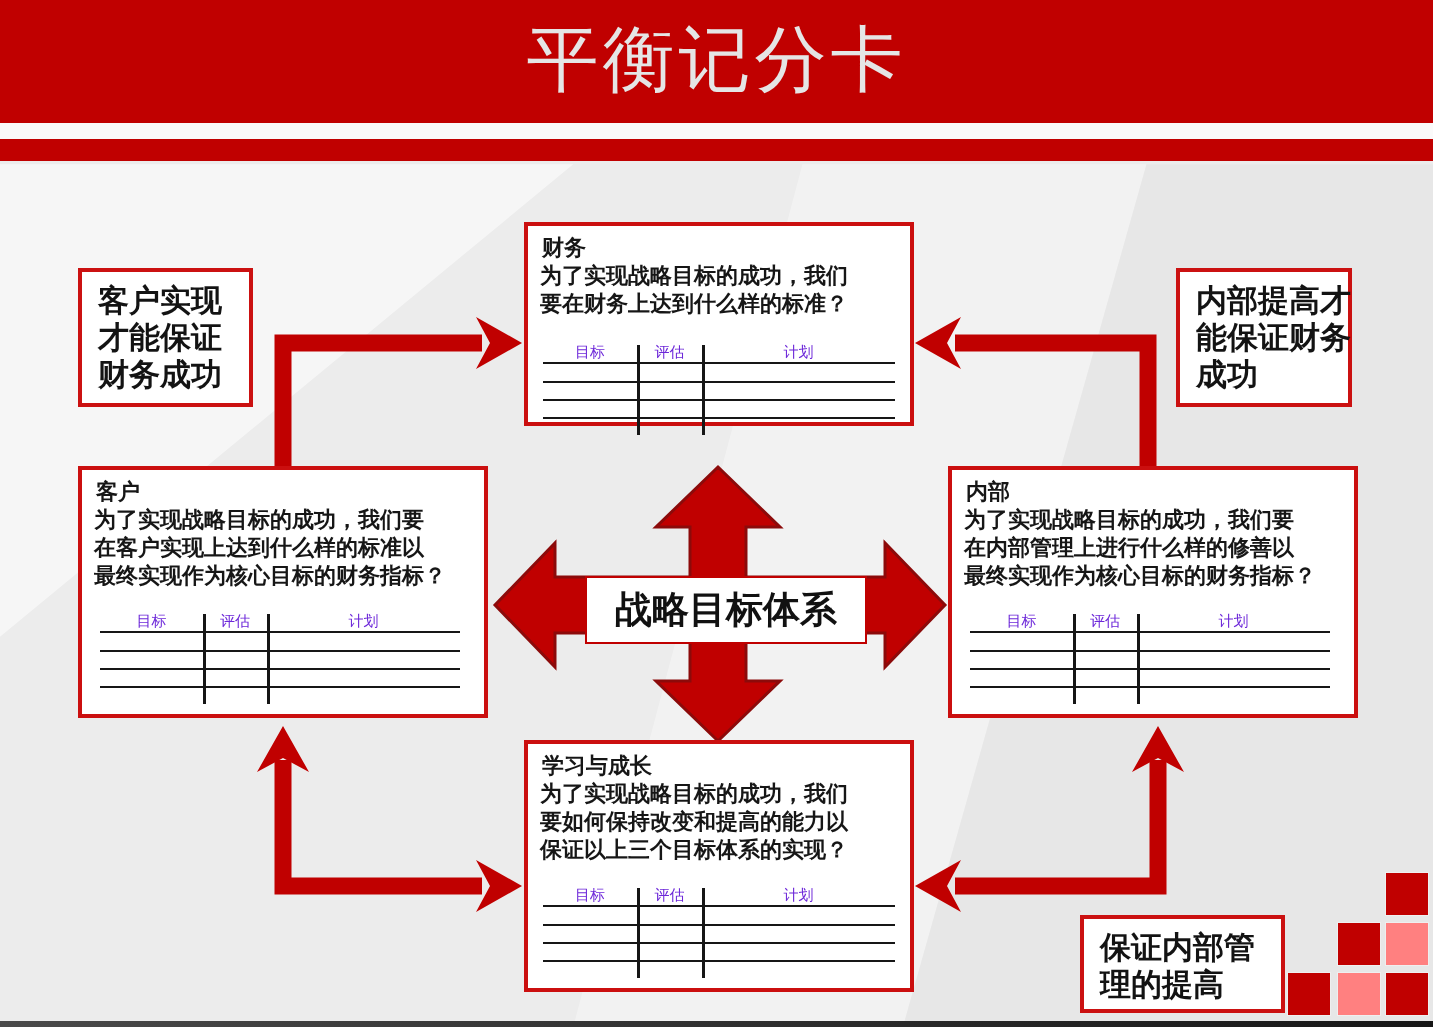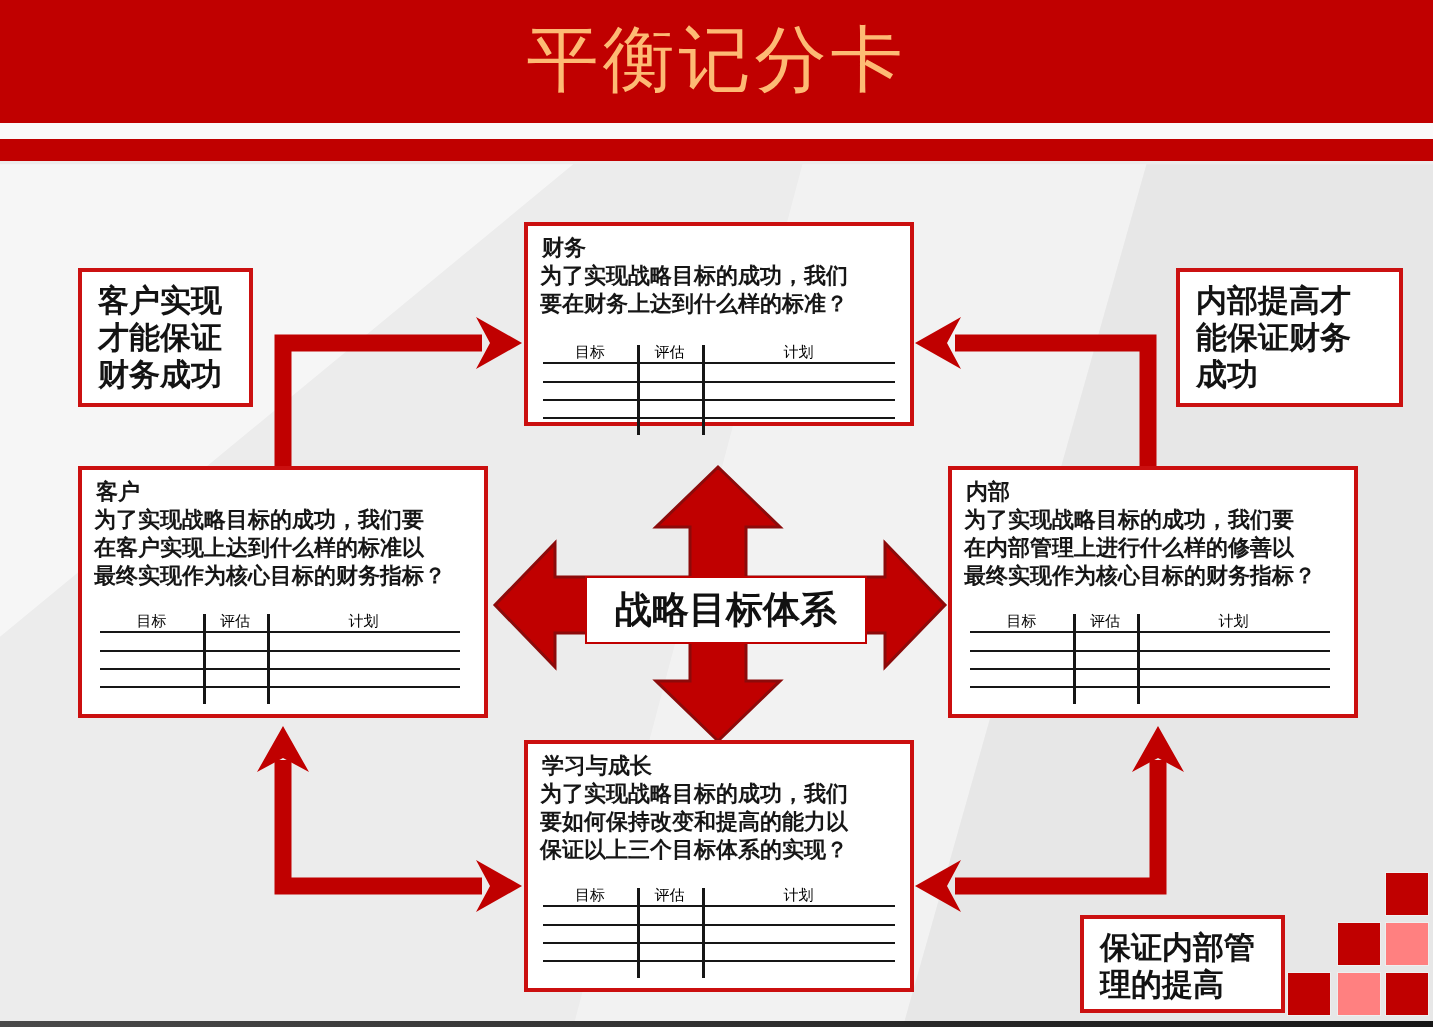--- a/index.html
+++ b/index.html
@@ -7,37 +7,37 @@
   #slide{position:relative;width:1433px;height:1027px;background:#ECECEC;overflow:hidden;}
 
   
   .bgpoly{position:absolute;inset:0;pointer-events:none;}
   .bgpoly.p1{background:rgba(255,255,255,.55);clip-path:polygon(0 16%,40% 16%,0 62%);}
   .bgpoly.p2{background:rgba(255,255,255,.35);clip-path:polygon(56% 16%,80% 16%,63% 100%,40% 100%);}
   .bgpoly.p3{background:rgba(0,0,0,.02);clip-path:polygon(80% 16%,100% 16%,100% 100%,63% 100%);}
 
   
   .banner{position:absolute;left:0;top:0;width:100%;height:123px;background:#C00000;}
-  .banner .title{width:100%;text-align:center;color:#fdba74;font-size:72px;line-height:118px;letter-spacing:4px;}
+  .banner .title{width:100%;text-align:center;color:#e5e5e5;font-size:72px;line-height:118px;letter-spacing:4px;}
   .stripe-white{position:absolute;left:0;top:123px;width:100%;height:16px;background:#FAFAFA;}
   .stripe-red{position:absolute;left:0;top:139px;width:100%;height:22px;background:#C00000;}
   .bottom-bar{position:absolute;left:0;top:1021px;width:100%;height:6px;background:linear-gradient(90deg,#4a4a4a,#161616);}
 
   
   .arrow-layer{position:absolute;left:0;top:0;z-index:1;}
 
   
   .qbox{position:absolute;background:#FFFFFF;border:4px solid #CB0F0F;box-sizing:border-box;z-index:2;
         color:#161616;font-weight:bold;}
   .qbox .qtitle{font-size:22px;line-height:28px;padding:8px 0 0 14px;}
   .qbox .qline{font-size:22px;line-height:28px;padding-left:12px;white-space:nowrap;}
 
   
   .mtable{position:absolute;}
-  .mhead{position:absolute;top:0;left:0;right:0;display:flex;font-size:15px;font-weight:normal;color:#000000;}
+  .mhead{position:absolute;top:0;left:0;right:0;display:flex;font-size:15px;font-weight:normal;color:#6d28d9;}
   .mhead span{display:block;text-align:center;}
   .hline{position:absolute;left:0;right:0;height:2px;background:#161616;}
   .vline{position:absolute;width:3px;background:#161616;}
 
   
   .clabel{position:absolute;background:#FFFFFF;border:4px solid #CB1111;box-sizing:border-box;z-index:2;
           color:#131313;font-weight:bold;font-size:31px;line-height:37px;padding:10px 24px 6px 16px;}
   .clabel div{white-space:nowrap;}
 
   
@@ -168,21 +168,21 @@
   <div class="center-label">
     <span>战略目标体系</span>
   </div>
 
   <div class="clabel" style="left:78px;top:268px;width:175px;height:139px">
     <div>客户实现</div>
     <div>才能保证</div>
     <div>财务成功</div>
   </div>
 
-  <div class="clabel" style="left:1176px;top:268px;width:227px;height:139px">
+  <div class="clabel" style="left:1176px;top:268px;width:176px;height:139px">
     <div>内部提高才</div>
     <div>能保证财务</div>
     <div>成功</div>
   </div>
 
 
   <div class="clabel" style="left:1080px;top:915px;width:205px;height:98px">
     <div>保证内部管</div>
     <div>理的提高</div>
   </div>

